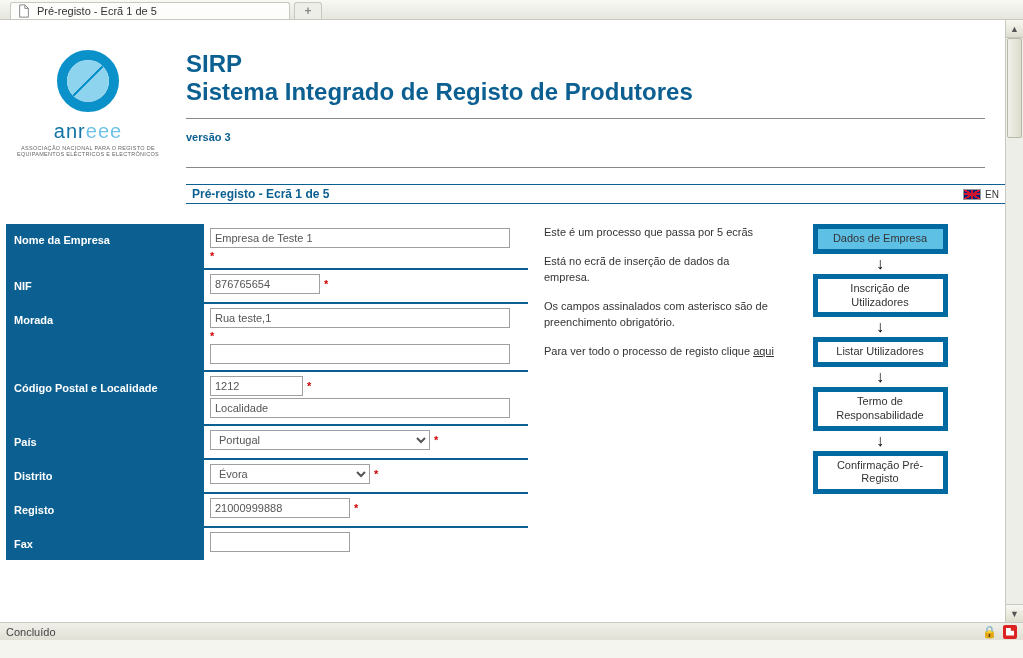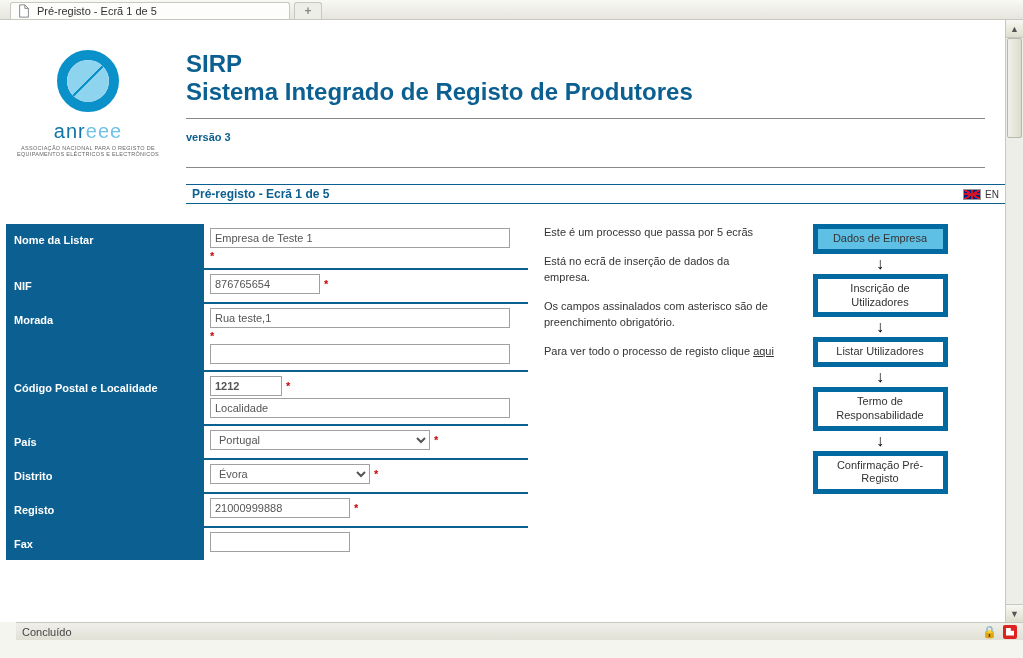--- a/index.html
+++ b/index.html
@@ -8,21 +8,21 @@
   .tab { background: #fdfdfb; border: 1px solid #c8c8c0; border-bottom: none; border-radius: 3px 3px 0 0; margin: 2px 0 0 10px; width: 280px; display: flex; align-items: center; padding: 0 6px; font-size: 11px; color: #333; }
   .tab .page-icon-svg { width: 14px; height: 14px; margin-right: 6px; }
   .new-tab { width: 28px; margin: 2px 0 0 4px; background: #eeeee8; border: 1px solid #c8c8c0; border-bottom: none; border-radius: 3px 3px 0 0; display: flex; align-items: center; justify-content: center; color: #888; font-size: 12px; font-weight: bold; }
   .page-wrapper { position: relative; height: 620px; overflow: hidden; }
   .scroll-view { position: absolute; inset: 0 18px 18px 0; overflow: auto; background: #fff; }
   .vscroll { position: absolute; right: 0; top: 0; bottom: 18px; width: 18px; background: #eeeee8; border-left: 1px solid #c8c8c0; display: flex; flex-direction: column; }
   .vscroll .btn-up, .vscroll .btn-down { height: 18px; background: linear-gradient(#f8f8f2,#dedecf); border-bottom: 1px solid #c8c8c0; display: flex; align-items: center; justify-content: center; color: #555; font-size: 9px; }
   .vscroll .btn-down { border-top: 1px solid #c8c8c0; border-bottom: none; }
   .vscroll .track { flex: 1; position: relative; }
   .vscroll .thumb { position: absolute; top: 0; left: 1px; right: 1px; height: 100px; background: linear-gradient(to right,#f0f0ea,#dcdccc); border: 1px solid #b8b8a8; border-radius: 2px; }
-  .statusbar { position: absolute; left: 16px; right: 0; bottom: 0; height: 18px; background: linear-gradient(#f0f0ea,#e0e0d6); border-top: 1px solid #c8c8c0; display: flex; align-items: center; padding: 0 6px; font-size: 11px; color: #444; }
+  .statusbar { position: absolute; left: 0; right: 0; bottom: 0; height: 18px; background: linear-gradient(#f0f0ea,#e0e0d6); border-top: 1px solid #c8c8c0; display: flex; align-items: center; padding: 0 6px; font-size: 11px; color: #444; }
   .statusbar .spacer { flex: 1; }
   .statusbar .lock-icon { color: #c9a800; font-size: 12px; margin-right: 6px; }
   .statusbar .pdf-icon { width: 14px; height: 14px; background: #d22; border-radius: 2px; display: inline-block; position: relative; }
   .statusbar .pdf-icon::after { content: ""; position: absolute; top: 3px; left: 3px; right: 3px; bottom: 3px; background: #fff; clip-path: polygon(0 0, 60% 0, 60% 40%, 100% 40%, 100% 100%, 0 100%); }
 
   .content { background: #fff; min-height: 630px; }
   .header-row { display: flex; }
   .logo-cell { width: 186px; padding: 30px 20px 10px 10px; }
   .logo { display: flex; flex-direction: column; align-items: center; }
   .logo-mark { width: 62px; height: 62px; border-radius: 50%; border: 10px solid #0b91c9; background: #e6f3fa; position: relative; overflow: hidden; }
@@ -54,21 +54,21 @@
   .field-block { border-bottom: 2px solid #0b5f91; display: flex; }
   .field-label { width: 198px; background: #0b5f91; color: #fff; font-size: 11px; font-weight: bold; padding: 10px 8px; }
   .field-ctrl { flex: 1; padding: 4px 6px 6px 6px; display: flex; flex-direction: column; gap: 2px; }
   .ctrl-line { display: flex; align-items: center; gap: 4px; }
   input[type="text"], select {
     font-family: inherit; font-size: 11px; color: #555;
     border: 1px solid #a0a0a0; background: #fff; padding: 2px 4px; height: 20px;
   }
   select { height: 20px; }
   .w-full { width: 300px; }
-  .w-short { width: 72px; font-weight: bold; }
+  .w-short { width: 93px; }
   .w-tel { width: 140px; }
   .req { color: #c00; font-weight: bold; }
   .req-below { color: #c00; font-weight: bold; font-size: 11px; padding-left: 0; }
 
   .desc-col { width: 230px; font-size: 11px; color: #333; line-height: 1.5; }
   .desc-head { font-size: 13px; font-weight: bold; color: #333; margin: 0 0 12px 0; line-height: 1.35; }
   .desc-col p { margin: 0 0 12px 0; }
   .desc-col a { color: #333; }
 
   .steps-col { width: 180px; display: flex; flex-direction: column; align-items: center; }
@@ -118,21 +118,21 @@
         <span class="spacer"></span>
         <span class="flag"></span>
         <span class="lang-code">EN</span>
       </div>
 
       <div class="main-row">
 
         <div class="form-col">
 
           <div class="field-block">
-            <div class="field-label">Nome da Listar</div>
+            <div class="field-label">Nome da Empresa</div>
             <div class="field-ctrl">
               <div class="ctrl-line">
                 <input type="text" class="w-full" value="Empresa de Teste 1" style="">
               </div>
               <span class="req-below">*</span>
             </div>
           </div>
 
           <div class="field-block">
             <div class="field-label">NIF</div>

